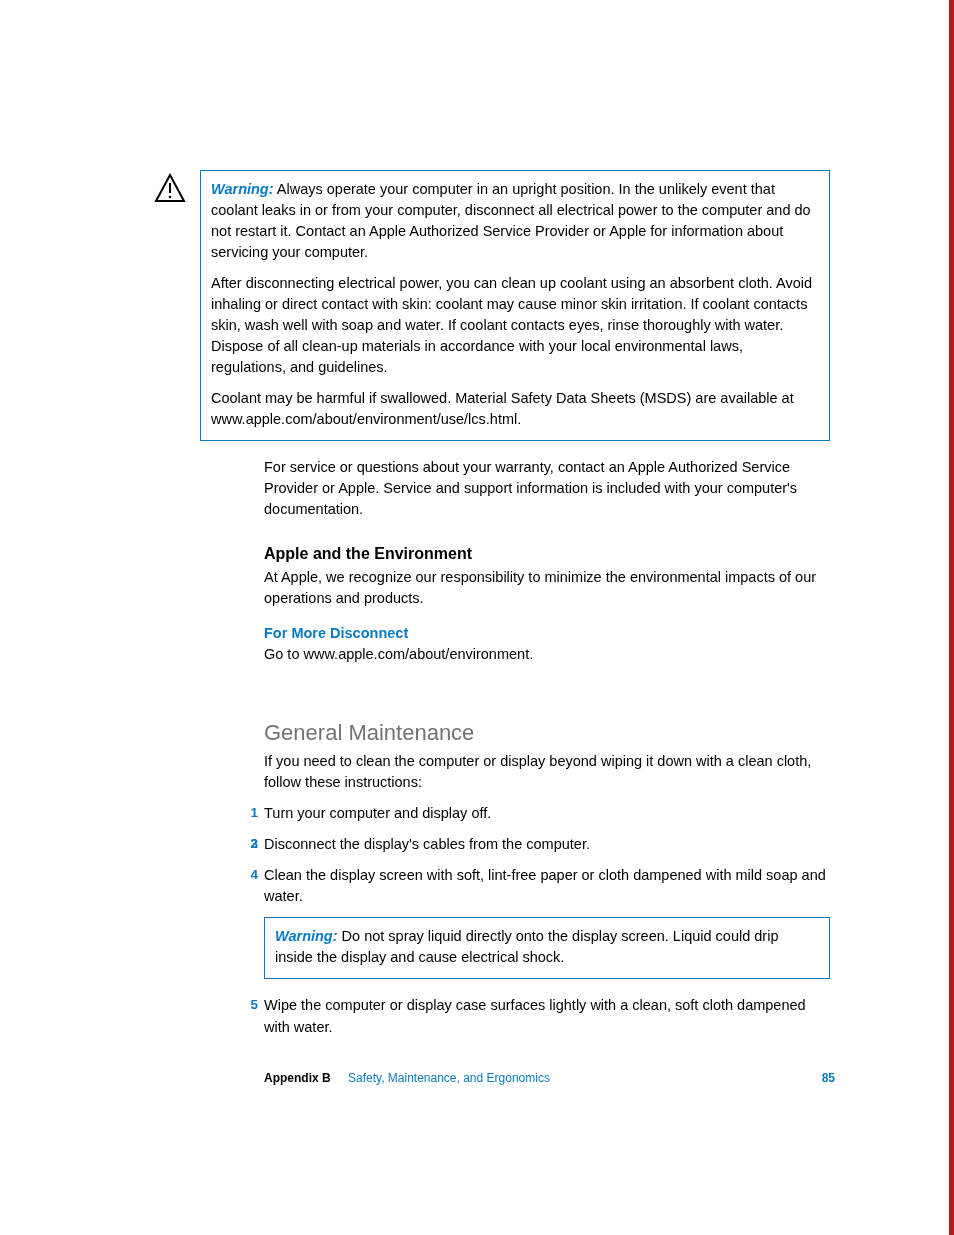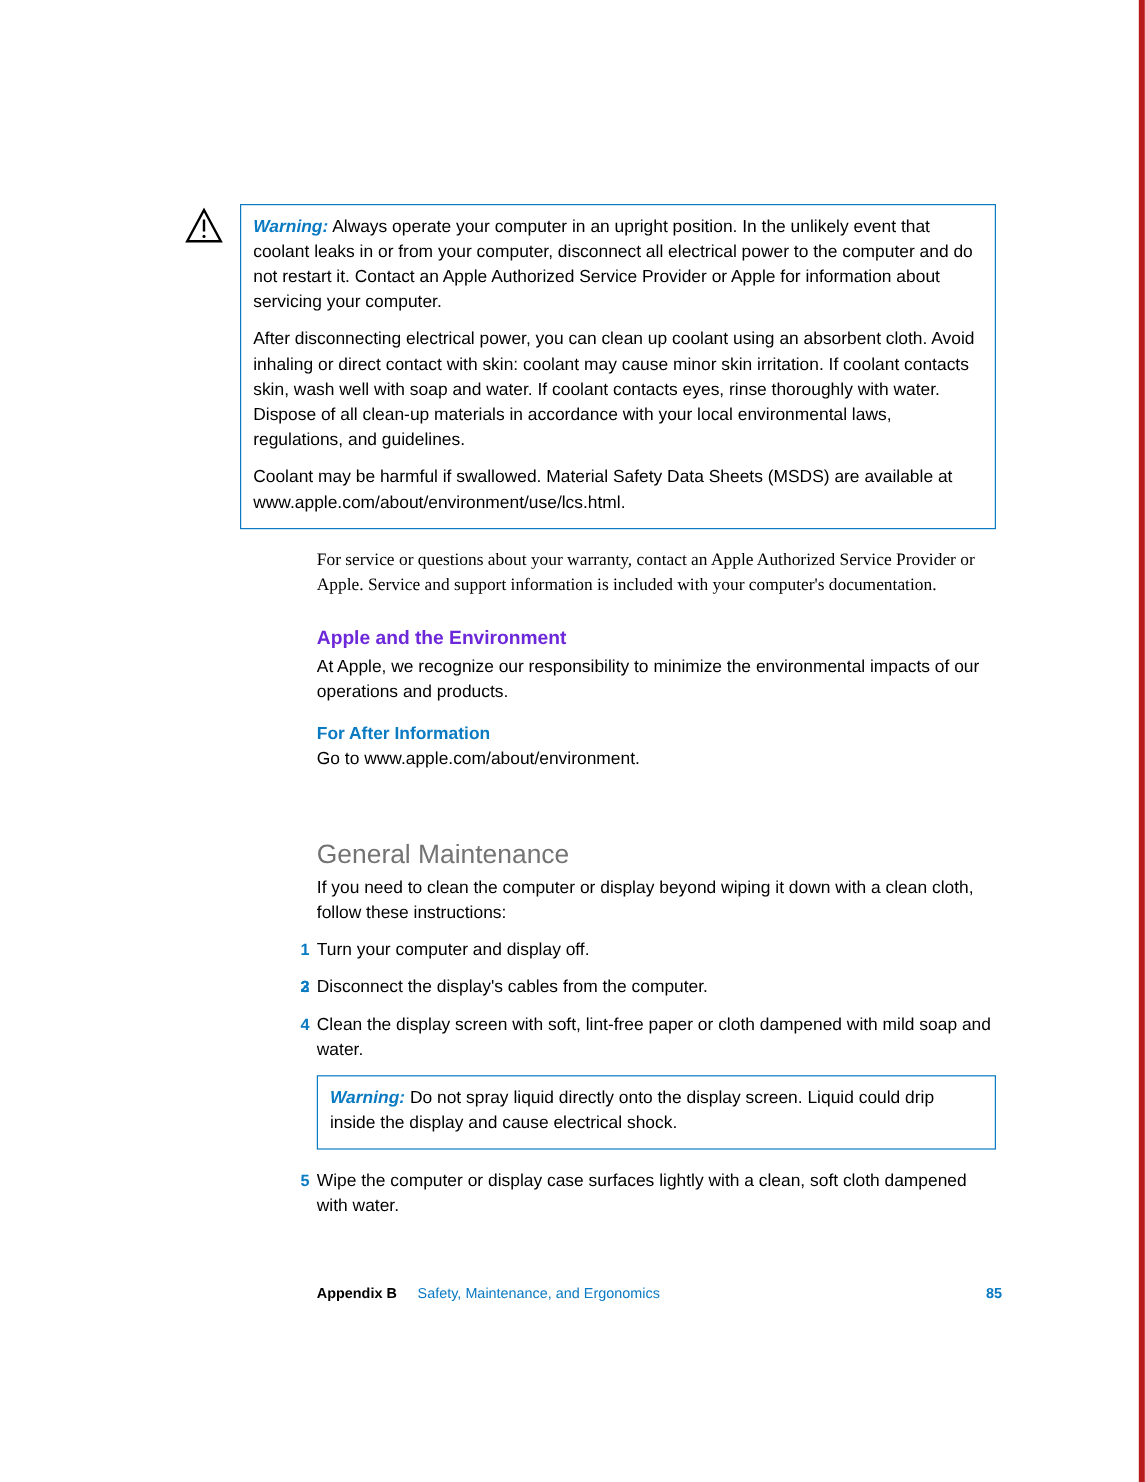--- a/index.html
+++ b/index.html
@@ -29,25 +29,25 @@
     .warning-box {
       border: 1px solid #0a7ac2;
       padding: 8px 10px 10px 10px;
       flex: 1;
     }
     .warning-box p { margin-bottom: 10px; }
     .warning-box p:last-child { margin-bottom: 0; }
     .warning-label { color: #0a7ac2; font-weight: 700; font-style: italic; }
     .important-label { color: #0a7ac2; font-weight: 700; font-style: italic; }
     .body-block { margin-left: 64px; }
-    .para { margin-top: 16px; font-family: Liberation Serif, serif; }
+    .para { margin-top: 16px; }
     h2.blue-h {
       font-size: 16px;
       font-weight: 600;
-      color: #6d28d9;
+      color: #000000;
       margin-top: 22px;
     }
     .after-h { margin-top: 2px; }
     h3.blue-sub {
       font-size: 14.5px;
       font-weight: 700;
       color: #0a7ac2;
       margin-top: 14px;
     }
     h1.section-title {
@@ -110,21 +110,21 @@
       <p>Coolant may be harmful if swallowed. Material Safety Data Sheets (MSDS) are available at www.apple.com/about/environment/use/lcs.html.</p>
     </div>
   </div>
 
   <div class="body-block">
     <p class="para">For service or questions about your warranty, contact an Apple Authorized Service Provider or Apple. Service and support information is included with your computer's documentation.</p>
 
     <h2 class="blue-h">Apple and the Environment</h2>
     <p class="after-h">At Apple, we recognize our responsibility to minimize the environmental impacts of our operations and products.</p>
 
-    <h3 class="blue-sub">For After Information</h3>
+    <h3 class="blue-sub">For More Disconnect</h3>
     <p>Go to www.apple.com/about/environment.</p>
 
     <h1 class="section-title">General Maintenance</h1>
     <p class="after-h">If you need to clean the computer or display beyond wiping it down with a clean cloth, follow these instructions:</p>
 
     <ol class="steps">
       <li>
         <span class="num">1</span>
         <span>Turn your computer and display off.</span>
       </li>

